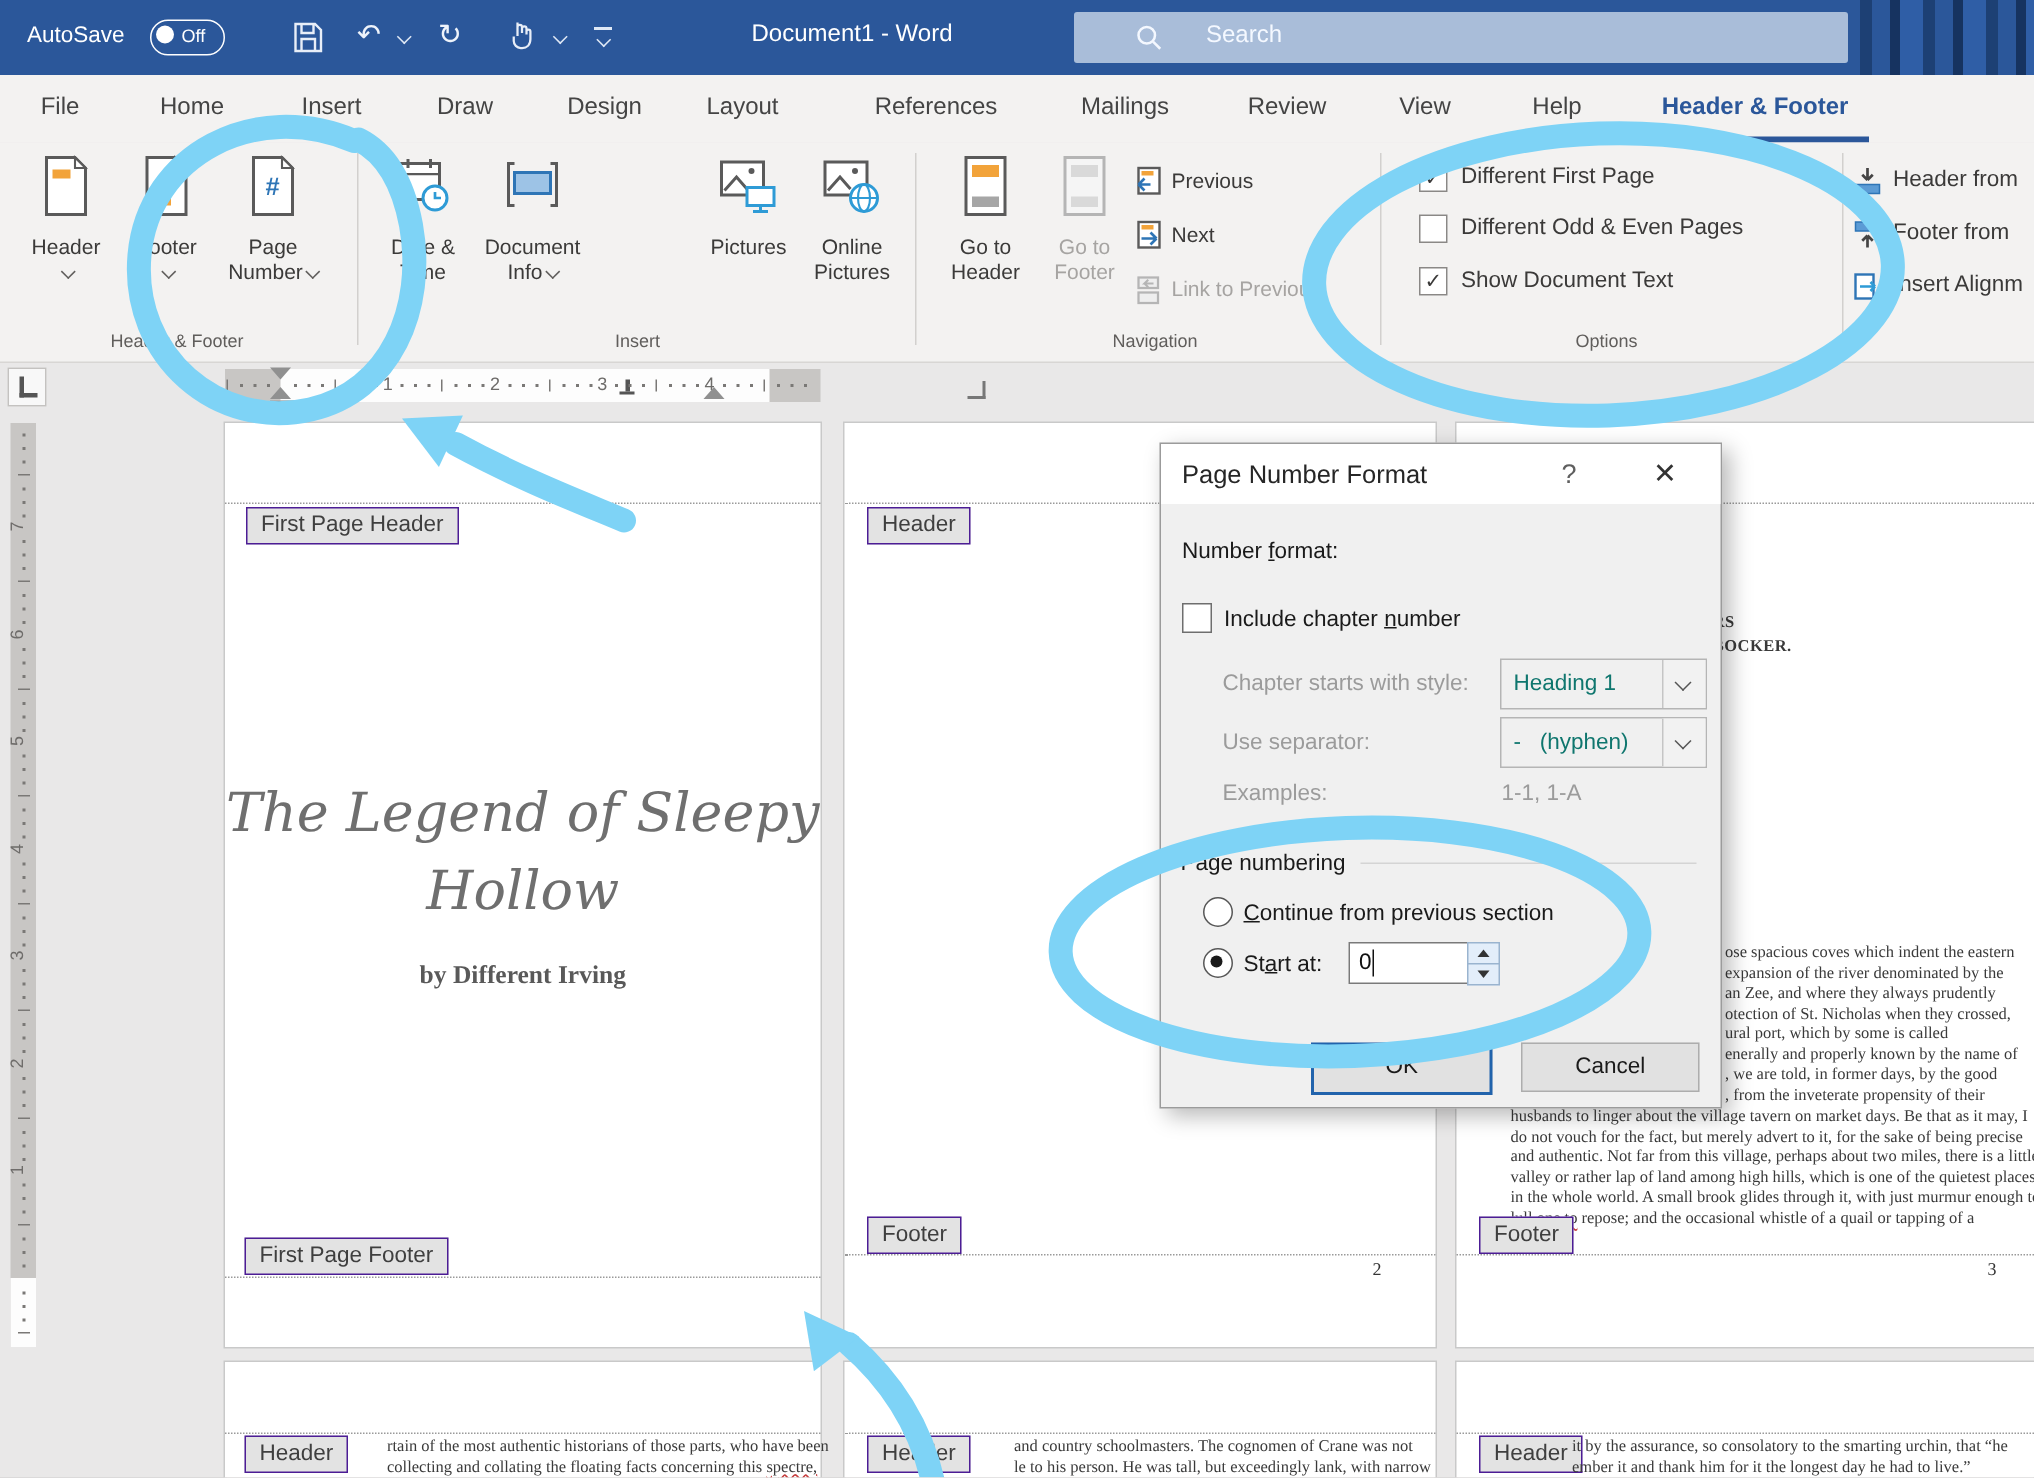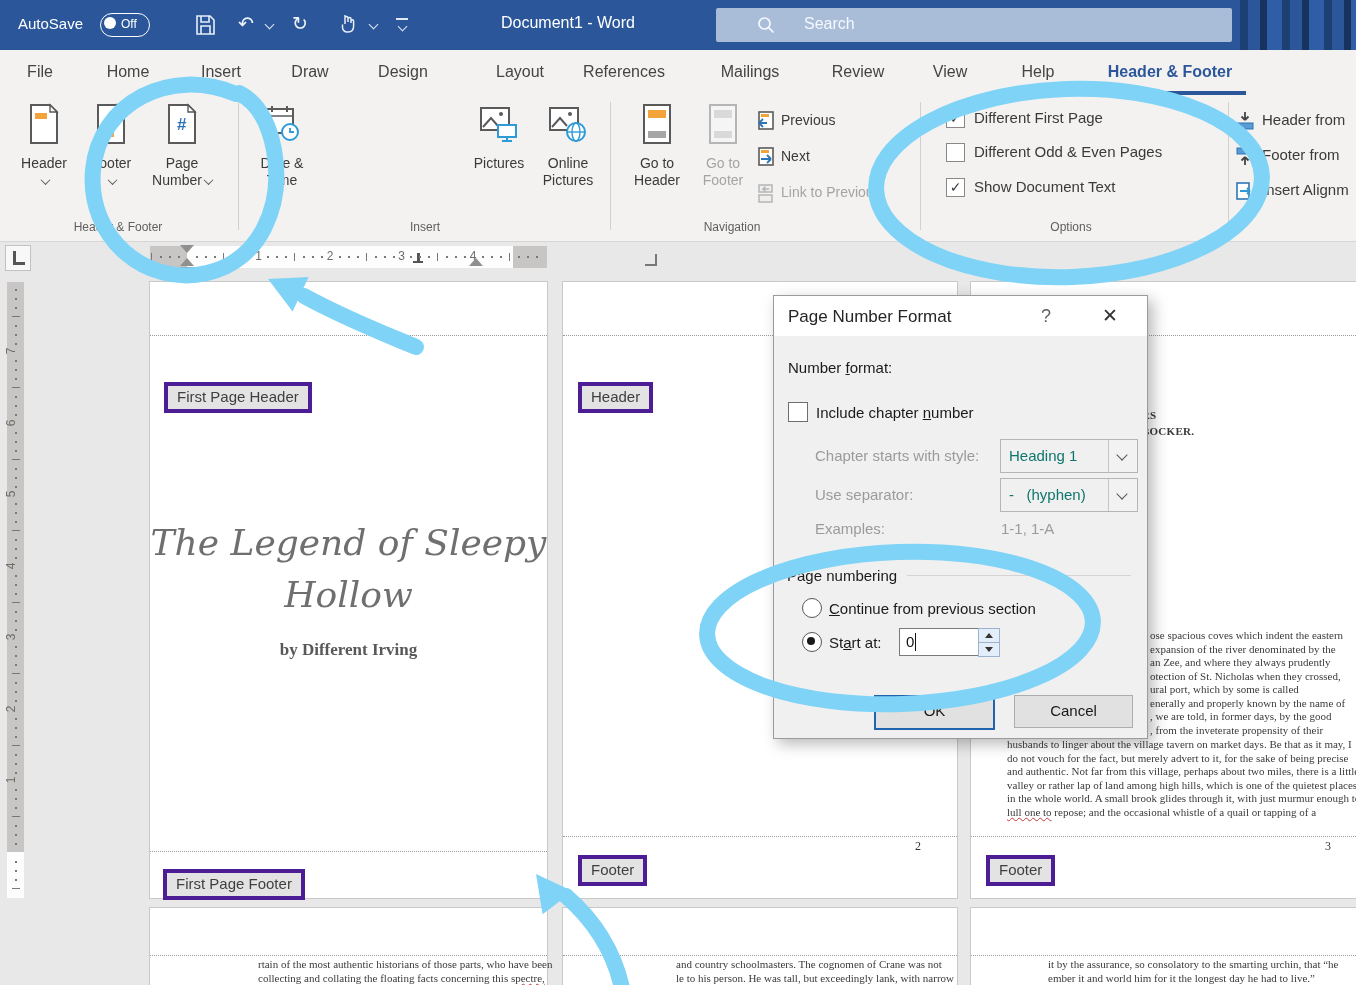--- a/index.html
+++ b/index.html
@@ -58,21 +58,21 @@
   .tri-up{width:0;height:0;border-left:7px solid transparent;border-right:7px solid transparent;border-bottom:8px solid #909090;}
   .indentbox{position:absolute;width:14px;height:6px;background:#e8e8e8;border:1px solid #8c8c8c;}
   .tabstop{position:absolute;width:10px;height:8px;border-bottom:2.5px solid #555;}
   .tabstop:before{content:"";position:absolute;left:4px;top:0;width:2.5px;height:8px;background:#555;}
   .cornermark{position:absolute;left:645px;top:254px;width:10px;height:10px;border-right:2px solid #777;border-bottom:2px solid #777;}
   .vruler{position:absolute;left:7px;top:282px;width:17px;height:616px;background:#c8c6c4;}
   .vruler-white{position:absolute;left:0;top:570px;width:17px;height:46px;background:#fdfdfd;}
   .vnum{position:absolute;left:1px;font-size:12px;color:#6e6c6a;transform:rotate(-90deg);}
   .page{position:absolute;background:#fff;box-shadow:0 0 0 1px #c9c9c9;}
   .dotline{position:absolute;left:0;width:100%;border-top:1px dotted #9a9a9a;}
-  .hf-tag{position:absolute;background:#e3e3e3;border:4px solid #4c1d95;color:#3f3f3f;font-size:15px;padding:2px 9px 4px 9px;white-space:nowrap;margin-top:44px;}
+  .hf-tag{position:absolute;background:#e3e3e3;border:1px solid #4c1d95;color:#3f3f3f;font-size:15px;padding:2px 9px 4px 9px;white-space:nowrap;}
   .doctext{position:absolute;font-family:"Liberation Serif",serif;font-size:11px;color:#3a3a3a;white-space:nowrap;}
   .poemline{font-style:italic;color:#474747;}
   .marked-blue{color:#2e74b5;text-decoration:underline line-through;}
   .marked-red{text-decoration:underline wavy #c43b3b;text-decoration-thickness:1px;}
   .pgnum{position:absolute;font-family:"Liberation Serif",serif;font-size:12px;color:#333;}
   .booktitle{position:absolute;left:0;width:100%;text-align:center;font-family:"DejaVu Serif",serif;font-style:italic;font-size:36px;color:#6f6f6f;white-space:nowrap;}
   .byline{position:absolute;left:0;width:100%;text-align:center;font-family:"Liberation Serif",serif;font-weight:700;font-size:17px;color:#595959;}
 
   
   .dialog{position:absolute;left:773px;top:295px;width:373px;height:442px;background:#f0f0f0;border:1px solid #9b9b9b;box-shadow:5px 5px 14px rgba(0,0,0,.28);z-index:5;}
@@ -140,21 +140,21 @@
     </div>
     <div class="tb-stripes"></div>
   </div>
 
   <div class="tabsrow">
     <span class="rtab" style="left:40px">File</span>
     <span class="rtab" style="left:128px">Home</span>
     <span class="rtab" style="left:221px">Insert</span>
     <span class="rtab" style="left:310px">Draw</span>
     <span class="rtab" style="left:403px">Design</span>
-    <span class="rtab" style="left:520px">Layout</span>
+    <span class="rtab" style="left:495px">Layout</span>
     <span class="rtab" style="left:624px">References</span>
     <span class="rtab" style="left:750px">Mailings</span>
     <span class="rtab" style="left:858px">Review</span>
     <span class="rtab" style="left:950px">View</span>
     <span class="rtab" style="left:1038px">Help</span>
     <span class="rtab active" style="left:1170px">Header &amp; Footer</span>
   </div>
   <div class="tab-underline"></div>
 
   <div class="ribbon">
@@ -190,20 +190,27 @@
       <svg width="38" height="42" viewBox="0 0 38 42">
           <rect x="3" y="6" width="27" height="24" fill="#fff" stroke="#5a5a5a" stroke-width="2"></rect>
           <line x1="9" y1="3" x2="9" y2="9" stroke="#5a5a5a" stroke-width="2"></line>
           <line x1="24" y1="3" x2="24" y2="9" stroke="#5a5a5a" stroke-width="2"></line>
           <line x1="3" y1="13" x2="30" y2="13" stroke="#5a5a5a" stroke-width="1.5"></line>
           <circle cx="27" cy="29" r="8" fill="#fff" stroke="#2e9bd6" stroke-width="2"></circle>
           <path d="M27 25 v4 h4" fill="none" stroke="#2e9bd6" stroke-width="1.8"></path>
         </svg>
       <div class="blabel"><span>Date &amp;</span><br><span>Time</span></div>
     </div>
+    <div class="bigbtn" style="left:320px">
+      <svg width="40" height="42" viewBox="0 0 40 42">
+          <path d="M8 6 h-4 v28 h4 M32 6 h4 v28 h-4" fill="none" stroke="#5a5a5a" stroke-width="2"></path>
+          <rect x="8" y="12" width="24" height="14" fill="#9dc3e6" stroke="#2e75b6" stroke-width="2"></rect>
+        </svg>
+      <div class="blabel"><span>Document</span><br><span>Info</span><span class="chv"></span></div>
+    </div>
     <div class="bigbtn" style="left:464px">
       <svg width="42" height="42" viewBox="0 0 42 42">
           <rect x="3" y="5" width="28" height="22" fill="#fff" stroke="#5a5a5a" stroke-width="2"></rect>
           <circle cx="23" cy="11" r="2" fill="#5a5a5a"></circle>
           <path d="M5 24 l8-9 7 8" fill="none" stroke="#5a5a5a" stroke-width="2"></path>
           <rect x="20" y="22" width="18" height="12" fill="#fff" stroke="#2e9bd6" stroke-width="2"></rect>
           <line x1="29" y1="34" x2="29" y2="38" stroke="#2e9bd6" stroke-width="2"></line>
           <line x1="24" y1="38" x2="34" y2="38" stroke="#2e9bd6" stroke-width="2"></line>
         </svg>
       <div class="blabel"><span>Pictures</span></div>
@@ -255,21 +262,21 @@
       <span class="slabel">Next</span>
     </div>
     <div class="smallbtn disabled" style="top:87px">
       <svg class="abs" style="left:0;top:0" width="22" height="22" viewBox="0 0 22 22">
           <rect x="4" y="3" width="13" height="7" fill="#eee" stroke="#b5b5b5" stroke-width="1.5"></rect>
           <rect x="4" y="13" width="13" height="7" fill="#eee" stroke="#b5b5b5" stroke-width="1.5"></rect>
           <path d="M14 7 h-6 l2.5-2.5 M8 7 l2.5 2.5" fill="none" stroke="#b5b5b5" stroke-width="1.4"></path>
         </svg>
       <span class="slabel">Link to Previous</span>
     </div>
-    <div class="grouplabel" style="left:732px">Navigation</div>
+    <div class="grouplabel" style="left:770px">Navigation</div>
     <div class="rdiv" style="left:920px"></div>
 
     <div class="cbrow" style="top:14px">
       <span class="cbbox">✓</span>
       <span class="cblabel">Different First Page</span>
     </div>
     <div class="cbrow" style="top:48px">
       <span class="cbbox"></span>
       <span class="cblabel">Different Odd &amp; Even Pages</span>
     </div>
@@ -484,21 +491,21 @@
   <div class="page" style="left:563px;top:908px;width:394px;height:80px;">
     <div class="dotline" style="top:47px"></div>
     <span class="hf-tag" style="left:15px;top:49px">Header</span>
     <div class="doctext" style="left:113px;top:50px">and country schoolmasters. The cognomen of Crane was not</div>
     <div class="doctext" style="left:113px;top:64px">le to his person. He was tall, but exceedingly lank, with narrow</div>
   </div>
   <div class="page" style="left:971px;top:908px;width:385px;height:80px;">
     <div class="dotline" style="top:47px"></div>
     <span class="hf-tag" style="left:15px;top:49px">Header</span>
     <div class="doctext" style="left:77px;top:50px">it by the assurance, so consolatory to the smarting urchin, that “he</div>
-    <div class="doctext" style="left:77px;top:64px">ember it and world him for it the longest day he had to live.”</div>
+    <div class="doctext" style="left:77px;top:64px">ember it and thank him for it the longest day he had to live.”</div>
   </div>
 
   <div class="dialog">
     <div class="dlg-titlebar">
       <span class="dlg-title">Page Number Format</span>
       <span class="dlg-help">?</span>
       <span class="dlg-close">✕</span>
     </div>
     <span class="dlg-label" style="left:14px;top:63px"><span>Number </span><span class="accel">f</span><span>ormat:</span></span>
     <div class="dlg-check" style="left:14px;top:106px"></div>

